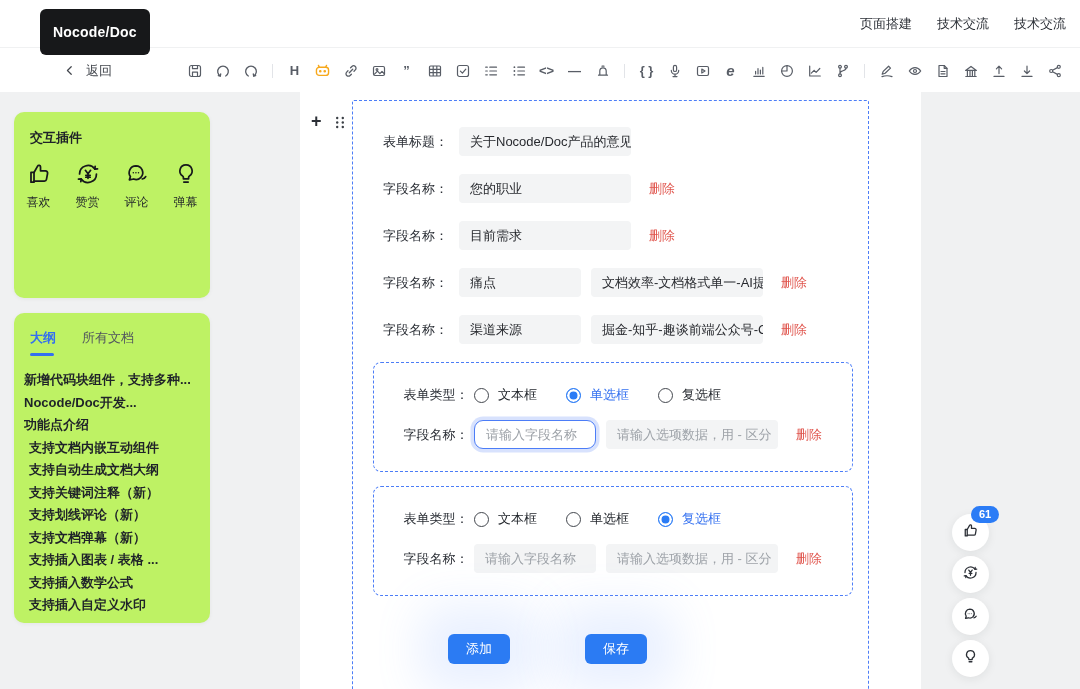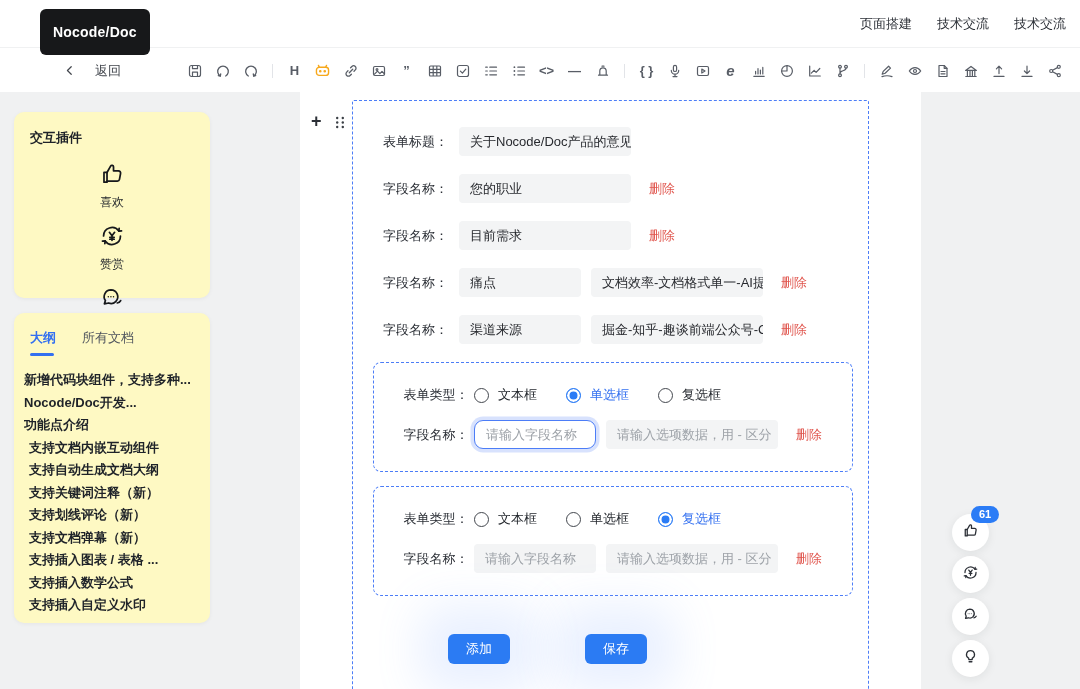--- a/index.html
+++ b/index.html
@@ -9,34 +9,34 @@
     font-family:"Liberation Sans","DejaVu Sans",sans-serif;
     background:#fff; color:#1f2329;
   }
   
   .header { position:absolute; top:0; left:0; right:0; height:48px; background:#fff; border-bottom:1px solid #f0f1f2; z-index:5; }
   .logo { position:absolute; left:40px; top:9px; background:#17181a; color:#fff; font-weight:bold; font-size:14px; padding:15px 13px; border-radius:6px; letter-spacing:.2px; }
   .nav { position:absolute; right:14px; top:0; height:48px; display:flex; align-items:center; gap:25px; font-size:13px; color:#2b2f36; }
   .nav-item { cursor:pointer; }
   
   .toolbar { position:absolute; top:49px; left:0; right:0; height:43px; background:#fff; z-index:4; }
-  .back { position:absolute; left:64px; top:0; height:43px; display:flex; align-items:center; gap:20px; font-size:13px; color:#42464d; cursor:pointer; }
+  .back { position:absolute; left:64px; top:0; height:43px; display:flex; align-items:center; gap:11px; font-size:13px; color:#42464d; cursor:pointer; }
   .back svg { display:block; }
   .ticons { position:absolute; left:186px; top:0; height:43px; display:flex; align-items:center; gap:11px; color:#585d66; }
   .ticon { width:17px; height:17px; display:flex; align-items:center; justify-content:center; cursor:pointer; font-size:13px; color:#585d66; }
   .ticon svg { display:block; }
   .ticon.txt { font-weight:bold; font-size:13px; }
   .ticon.orange { color:#f7a81b; }
   .tdiv { width:1px; height:14px; background:#e2e4e8; margin:0 2px; }
   
   .content { position:absolute; top:92px; left:0; right:0; bottom:0; background:#f0f1f2; }
-  .card { position:absolute; background:#fef9c3; border-radius:10px; box-shadow:0 1px 4px rgba(0,0,0,.05); }
+  .card { position:absolute; background:#bef264; border-radius:10px; box-shadow:0 1px 4px rgba(0,0,0,.05); }
   .card-plugins { left:14px; top:20px; width:196px; height:186px; }
   .plugins-title { font-size:13px; font-weight:bold; margin:17px 0 0 16px; }
-  .plugin-grid { display:grid; grid-template-columns:1fr; margin-top:14px; row-gap:12px; justify-items:center; }
+  .plugin-grid { display:grid; grid-template-columns:1fr 1fr 1fr 1fr; margin-top:14px; row-gap:4px; justify-items:center; }
   .plugin-item { display:flex; flex-direction:column; align-items:center; gap:7px; cursor:pointer; }
   .plugin-item svg { display:block; color:#16181b; }
   .plugin-label { font-size:12px; color:#1f2329; }
   .card-outline { left:14px; top:221px; width:196px; height:310px; }
   .tabs { display:flex; gap:26px; margin:16px 0 0 16px; font-size:13px; }
   .tab { padding-bottom:9px; color:#51565e; cursor:pointer; position:relative; }
   .tab.active { color:#3370f0; font-weight:bold; }
   .tab.active::after { content:""; position:absolute; left:0; right:2px; bottom:0; height:3px; border-radius:2px; background:#3370f0; }
   .outline-list { margin:13px 12px 0 10px; }
   .outline-item { font-size:13px; font-weight:bold; color:#1f2329; line-height:22.5px; white-space:nowrap; overflow:hidden; cursor:pointer; padding-left:0; }

